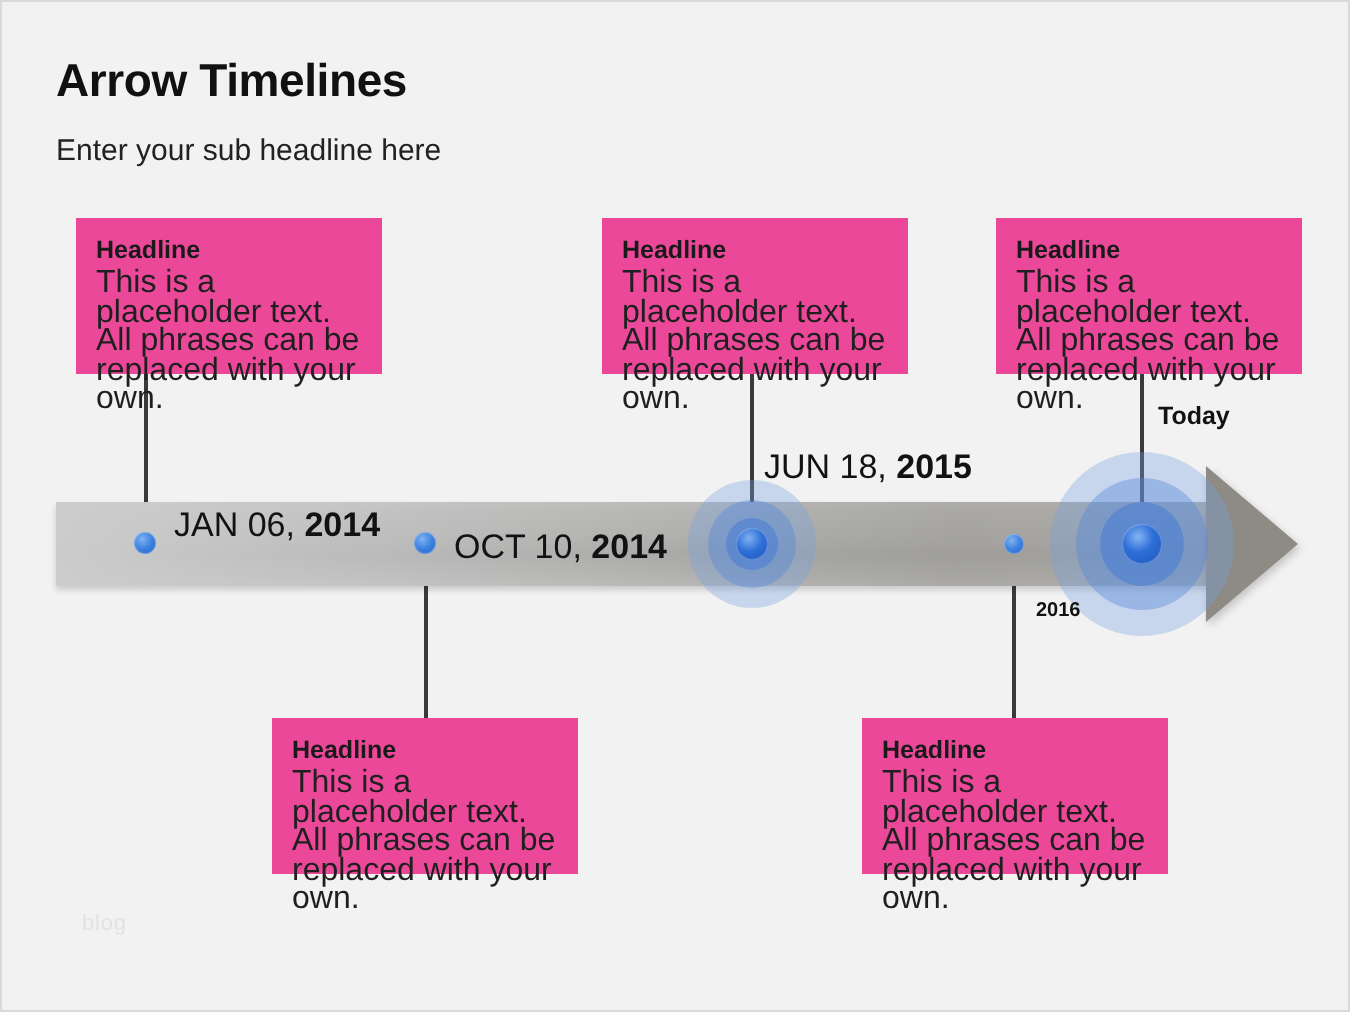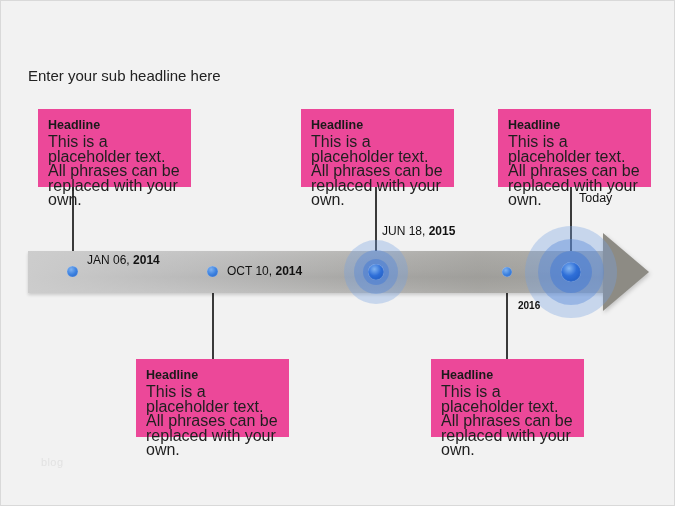--- a/index.html
+++ b/index.html
@@ -94,45 +94,46 @@
     position:absolute;border-radius:50%;
     pointer-events:none;
   }
   .glow.g1{background:rgba(118,162,226,0.34);}
   .glow.g2{background:rgba(86,136,218,0.40);}
   .glow.g3{background:rgba(60,118,214,0.45);}
 
   
   .datelabel{
     position:absolute;
-    font-size:12px;color:#121212;white-space:nowrap;text-align:center;
+    font-size:17px;color:#121212;white-space:nowrap;text-align:center;
   }
   .datelabel b{font-weight:bold;}
   .datelabel .lt{font-weight:normal;}
 
   #today-label{
-    position:absolute;left:578px;top:190px;
-    font-size:12.5px;font-weight:normal;color:#121212;white-space:nowrap;
+    position:absolute;left:578px;top:200px;
+    font-size:12.5px;font-weight:bold;color:#121212;white-space:nowrap;
   }
   #y2016-label{
     position:absolute;left:517px;top:299px;
     font-size:10px;font-weight:bold;color:#121212;white-space:nowrap;
   }
 
   
   #watermark{
     position:absolute;left:40px;top:455px;
     font-size:11px;color:#e2e2e2;letter-spacing:0.4px;
   }
 </style>
 </head>
 <body>
 
 <div id="slide">
 
+  <div id="title">Arrow Timelines</div>
   <div id="subtitle">Enter your sub headline here</div>
 
   <div class="connector" style="left:71px;top:186px;height:64px;"></div>
   <div class="connector" style="left:374px;top:186px;height:64px;"></div>
   <div class="connector" style="left:569px;top:186px;height:64px;"></div>
   <div class="connector" style="left:211px;top:292px;height:66px;"></div>
   <div class="connector" style="left:505px;top:292px;height:66px;"></div>
 
   <div id="bar"></div>
   <div id="arrowhead"></div>

